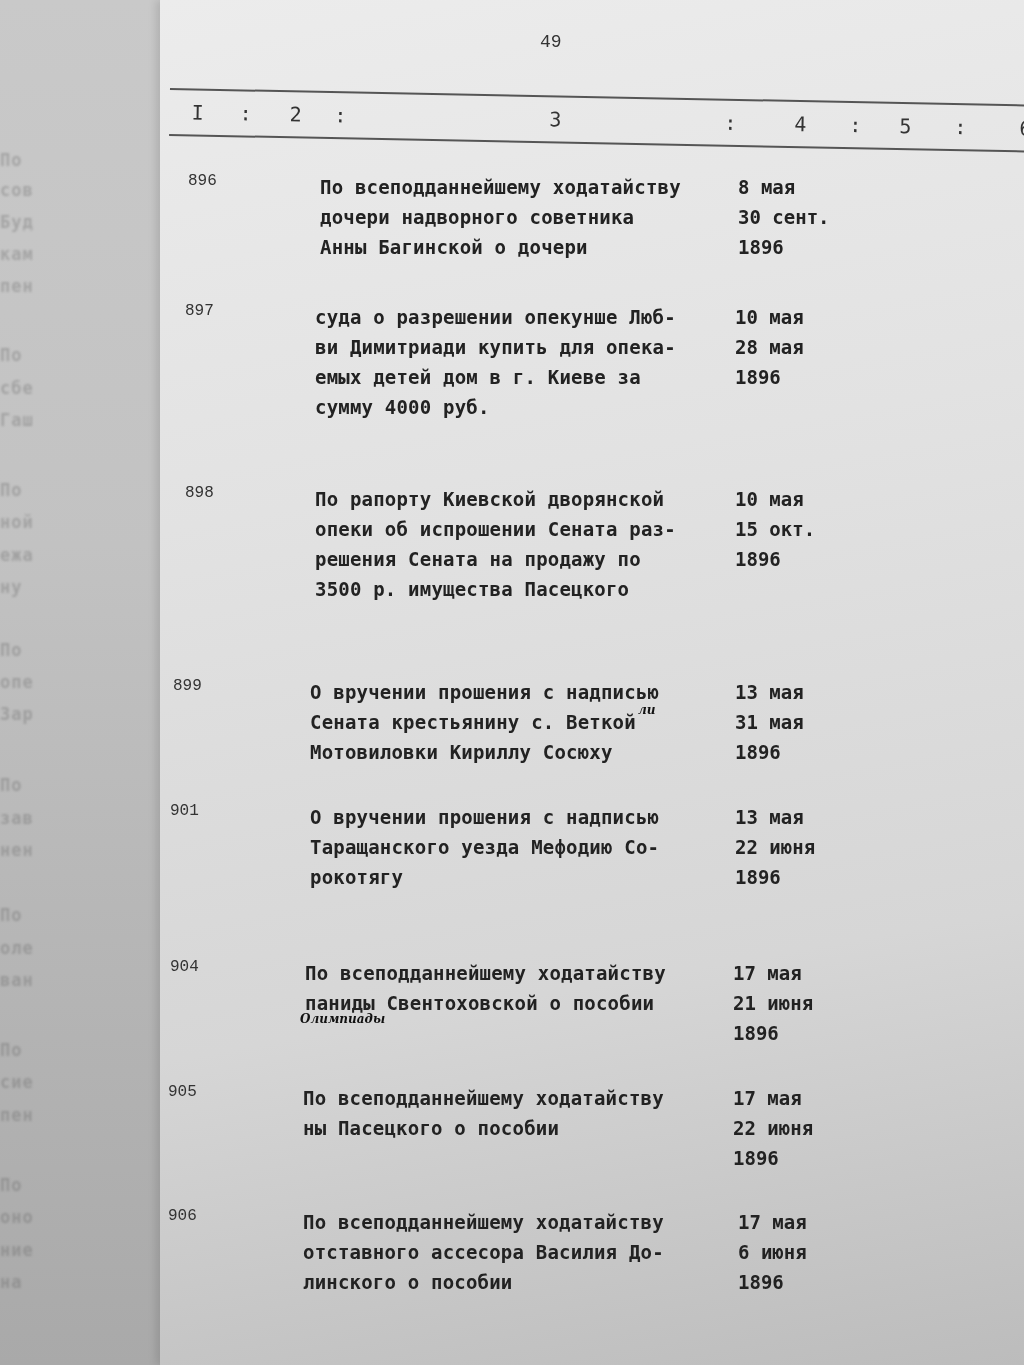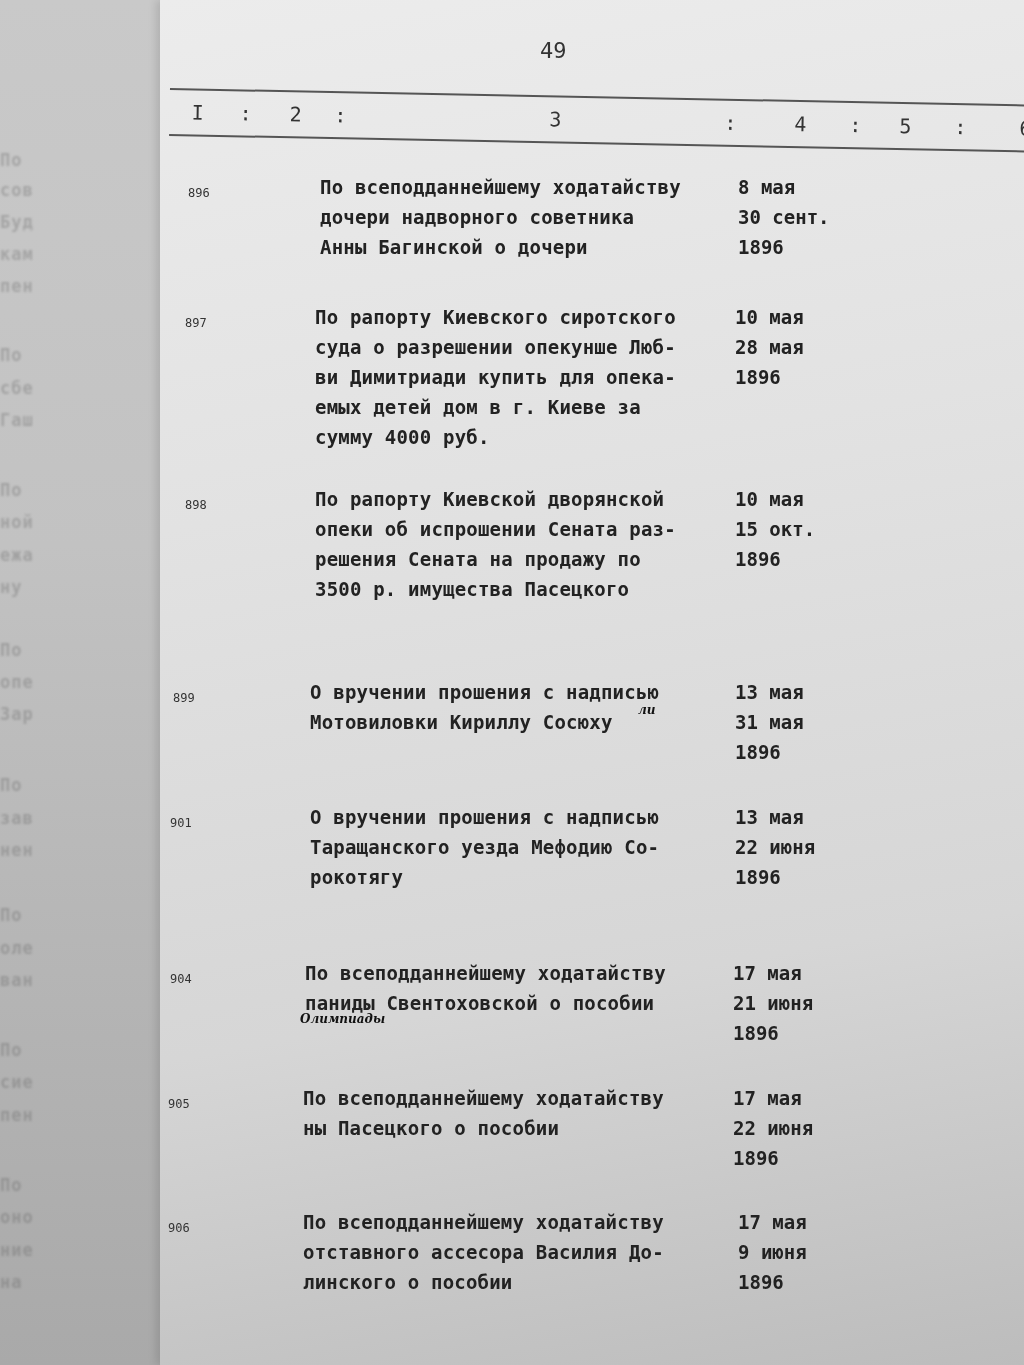--- a/index.html
+++ b/index.html
@@ -17,31 +17,31 @@
     position: absolute; left: 0; color: rgba(80,80,80,0.28);
     font-size: 17px; font-weight: bold; letter-spacing: 1px; white-space: nowrap;
     filter: blur(1.2px);
   }
   .page {
     position: absolute; left: 160px; top: 0; width: 864px; height: 1365px;
     background: linear-gradient(170deg, #ececec 0%, #e2e2e2 35%, #d6d6d6 70%, #bcbcbc 100%);
     box-shadow: -4px 0 8px rgba(0,0,0,0.12);
   }
   .page-number {
-    position: absolute; left: 380px; top: 38px; font-size: 22px; color: #333;
+    position: absolute; left: 380px; top: 32px; font-size: 18px; color: #333; font-family: Liberation Mono, monospace;
   }
   .header-row {
     position: absolute; left: 10px; top: 88px; width: 860px; height: 44px;
     border-top: 2px solid #555; border-bottom: 2px solid #555;
     transform: rotate(1.1deg); transform-origin: left top;
   }
   .hcell { position: absolute; top: 10px; font-size: 20px; color: #333; }
   .record { position: absolute; left: 0; width: 864px; }
   .rec-num {
-    position: absolute; left: 25px; top: 14px; font-size: 12px; color: #333;
+    position: absolute; left: 25px; top: 0; font-size: 16px; color: #333; font-family: Liberation Mono, monospace;
   }
   .rec-desc {
     position: absolute; left: 160px; top: 0; width: 420px;
     font-size: 19px; line-height: 30px; color: #222; font-weight: bold;
     letter-spacing: 0.2px; white-space: pre;
   }
   .rec-dates {
     position: absolute; left: 575px; top: 0;
     font-size: 19px; line-height: 30px; color: #222; font-weight: bold; white-space: pre;
   }
@@ -103,33 +103,33 @@
   </div>
 
   <div class="record" style="top:172px">
     <div class="rec-num" style="left:28px">896</div>
     <div class="rec-desc"><span class="date-line">По всеподданнейшему ходатайству</span><span class="date-line">дочери надворного советника</span><span class="date-line">Анны Багинской о дочери</span></div>
     <div class="rec-dates" style="left:578px"><span class="date-line">8 мая</span><span class="date-line">30 сент.</span><span class="date-line">1896</span></div>
   </div>
 
   <div class="record" style="top:302px">
     <div class="rec-num" style="left:25px">897</div>
-    <div class="rec-desc" style="left:155px"><span class="date-line">По рапорту Киевского сиротского</span><span class="date-line">суда о разрешении опекунше Люб-</span><span class="date-line">ви Димитриади купить для опека-</span><span class="date-line">емых детей дом в г. Киеве за</span><span class="date-line">сумму 4000 руб.</span></div>
+    <div class="rec-desc" style="left:155px"><span class="date-line">суда о разрешении опекунше Люб-</span><span class="date-line">ви Димитриади купить для опека-</span><span class="date-line">емых детей дом в г. Киеве за</span><span class="date-line">сумму 4000 руб.</span></div>
     <div class="rec-dates" style="left:575px"><span class="date-line">10 мая</span><span class="date-line">28 мая</span><span class="date-line">1896</span></div>
   </div>
 
   <div class="record" style="top:484px">
     <div class="rec-num" style="left:25px">898</div>
     <div class="rec-desc" style="left:155px"><span class="date-line">По рапорту Киевской дворянской</span><span class="date-line">опеки об испрошении Сената раз-</span><span class="date-line">решения Сената на продажу по</span><span class="date-line">3500 р. имущества Пасецкого</span></div>
     <div class="rec-dates" style="left:575px"><span class="date-line">10 мая</span><span class="date-line">15 окт.</span><span class="date-line">1896</span></div>
   </div>
 
   <div class="record" style="top:677px">
     <div class="rec-num" style="left:13px">899</div>
-    <div class="rec-desc" style="left:150px"><span class="date-line">О вручении прошения с надписью</span><span class="date-line">Мотовиловки Кириллу Сосюху</span></div>
+    <div class="rec-desc" style="left:150px"><span class="date-line">О вручении прошения с надписью</span><span class="date-line">Сената крестьянину с. Веткой</span><span class="date-line">Мотовиловки Кириллу Сосюху</span></div>
     <div class="handwritten" style="left:478px; top:18px">ли</div>
     <div class="rec-dates" style="left:575px"><span class="date-line">13 мая</span><span class="date-line">31 мая</span><span class="date-line">1896</span></div>
   </div>
 
   <div class="record" style="top:802px">
     <div class="rec-num" style="left:10px">901</div>
     <div class="rec-desc" style="left:150px"><span class="date-line">О вручении прошения с надписью</span><span class="date-line">Таращанского уезда Мефодию Со-</span><span class="date-line">рокотягу</span></div>
     <div class="rec-dates" style="left:575px"><span class="date-line">13 мая</span><span class="date-line">22 июня</span><span class="date-line">1896</span></div>
   </div>
 
@@ -142,15 +142,15 @@
 
   <div class="record" style="top:1083px">
     <div class="rec-num" style="left:8px">905</div>
     <div class="rec-desc" style="left:143px"><span class="date-line">По всеподданнейшему ходатайству</span><span class="date-line">ны Пасецкого о пособии</span></div>
     <div class="rec-dates" style="left:573px"><span class="date-line">17 мая</span><span class="date-line">22 июня</span><span class="date-line">1896</span></div>
   </div>
 
   <div class="record" style="top:1207px">
     <div class="rec-num" style="left:8px">906</div>
     <div class="rec-desc" style="left:143px"><span class="date-line">По всеподданнейшему ходатайству</span><span class="date-line">отставного ассесора Василия До-</span><span class="date-line">линского о пособии</span></div>
-    <div class="rec-dates" style="left:578px"><span class="date-line">17 мая</span><span class="date-line">9 июня</span><span class="date-line">1896</span></div>
+    <div class="rec-dates" style="left:578px"><span class="date-line">17 мая</span><span class="date-line">6 июня</span><span class="date-line">1896</span></div>
   </div>
 </div>
 
 </body></html>

